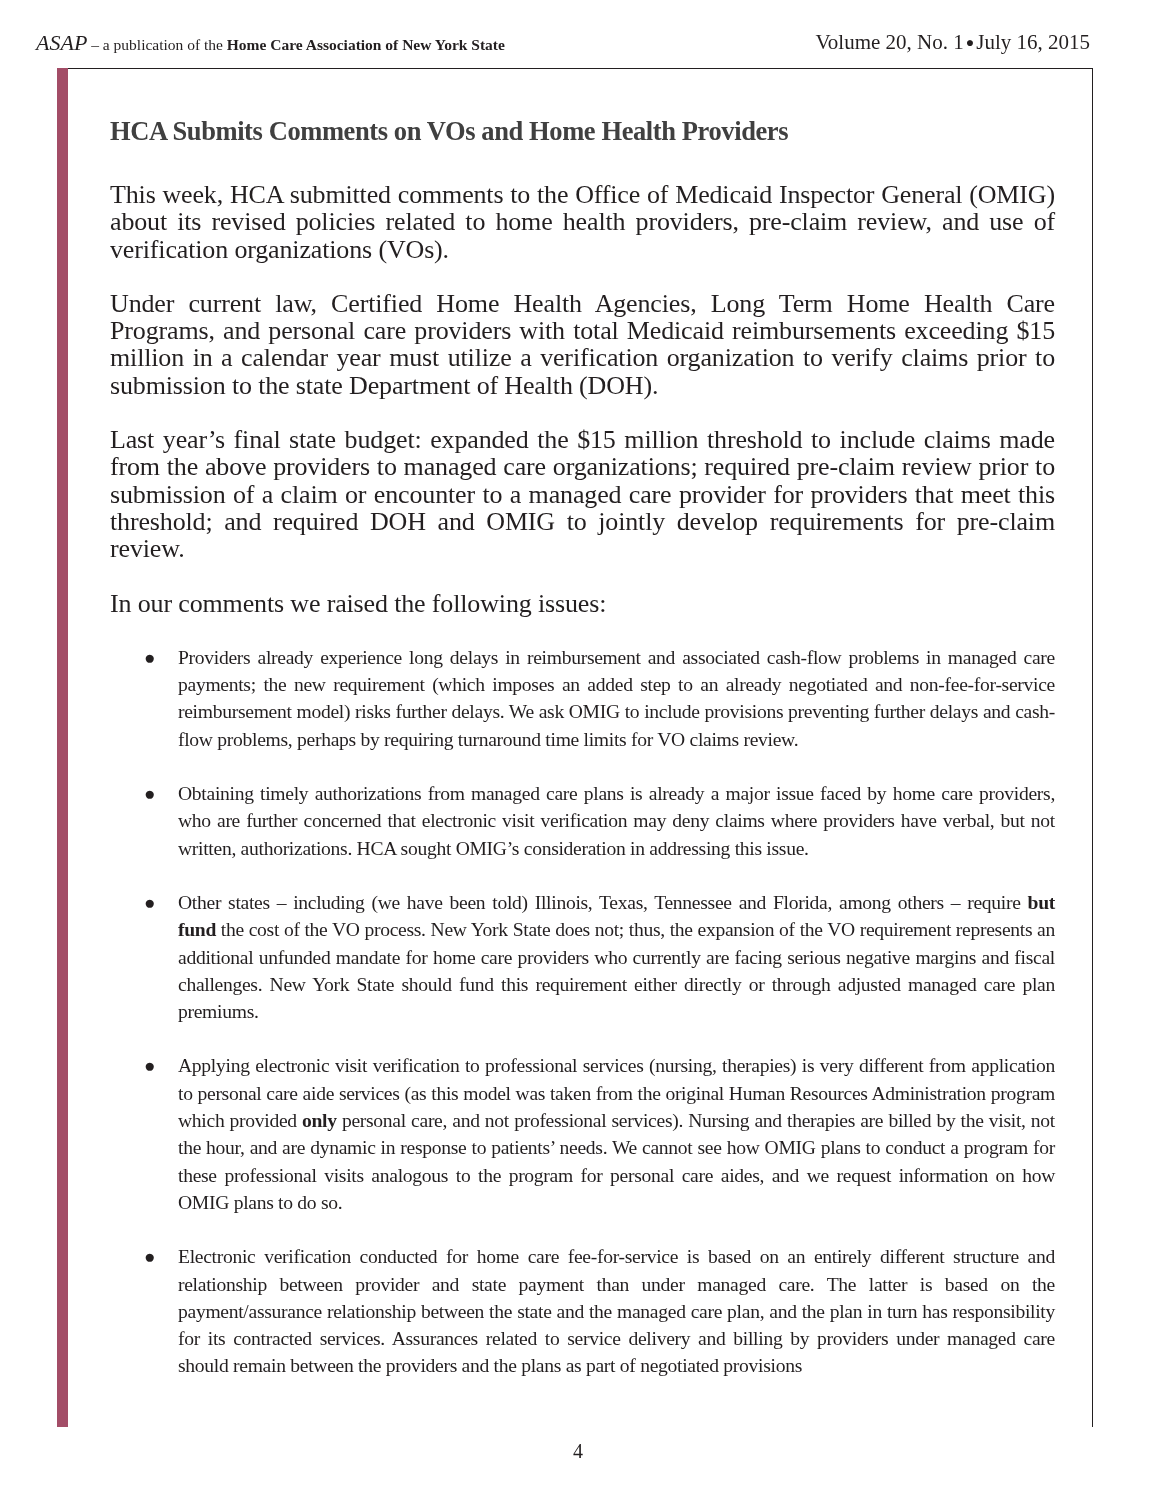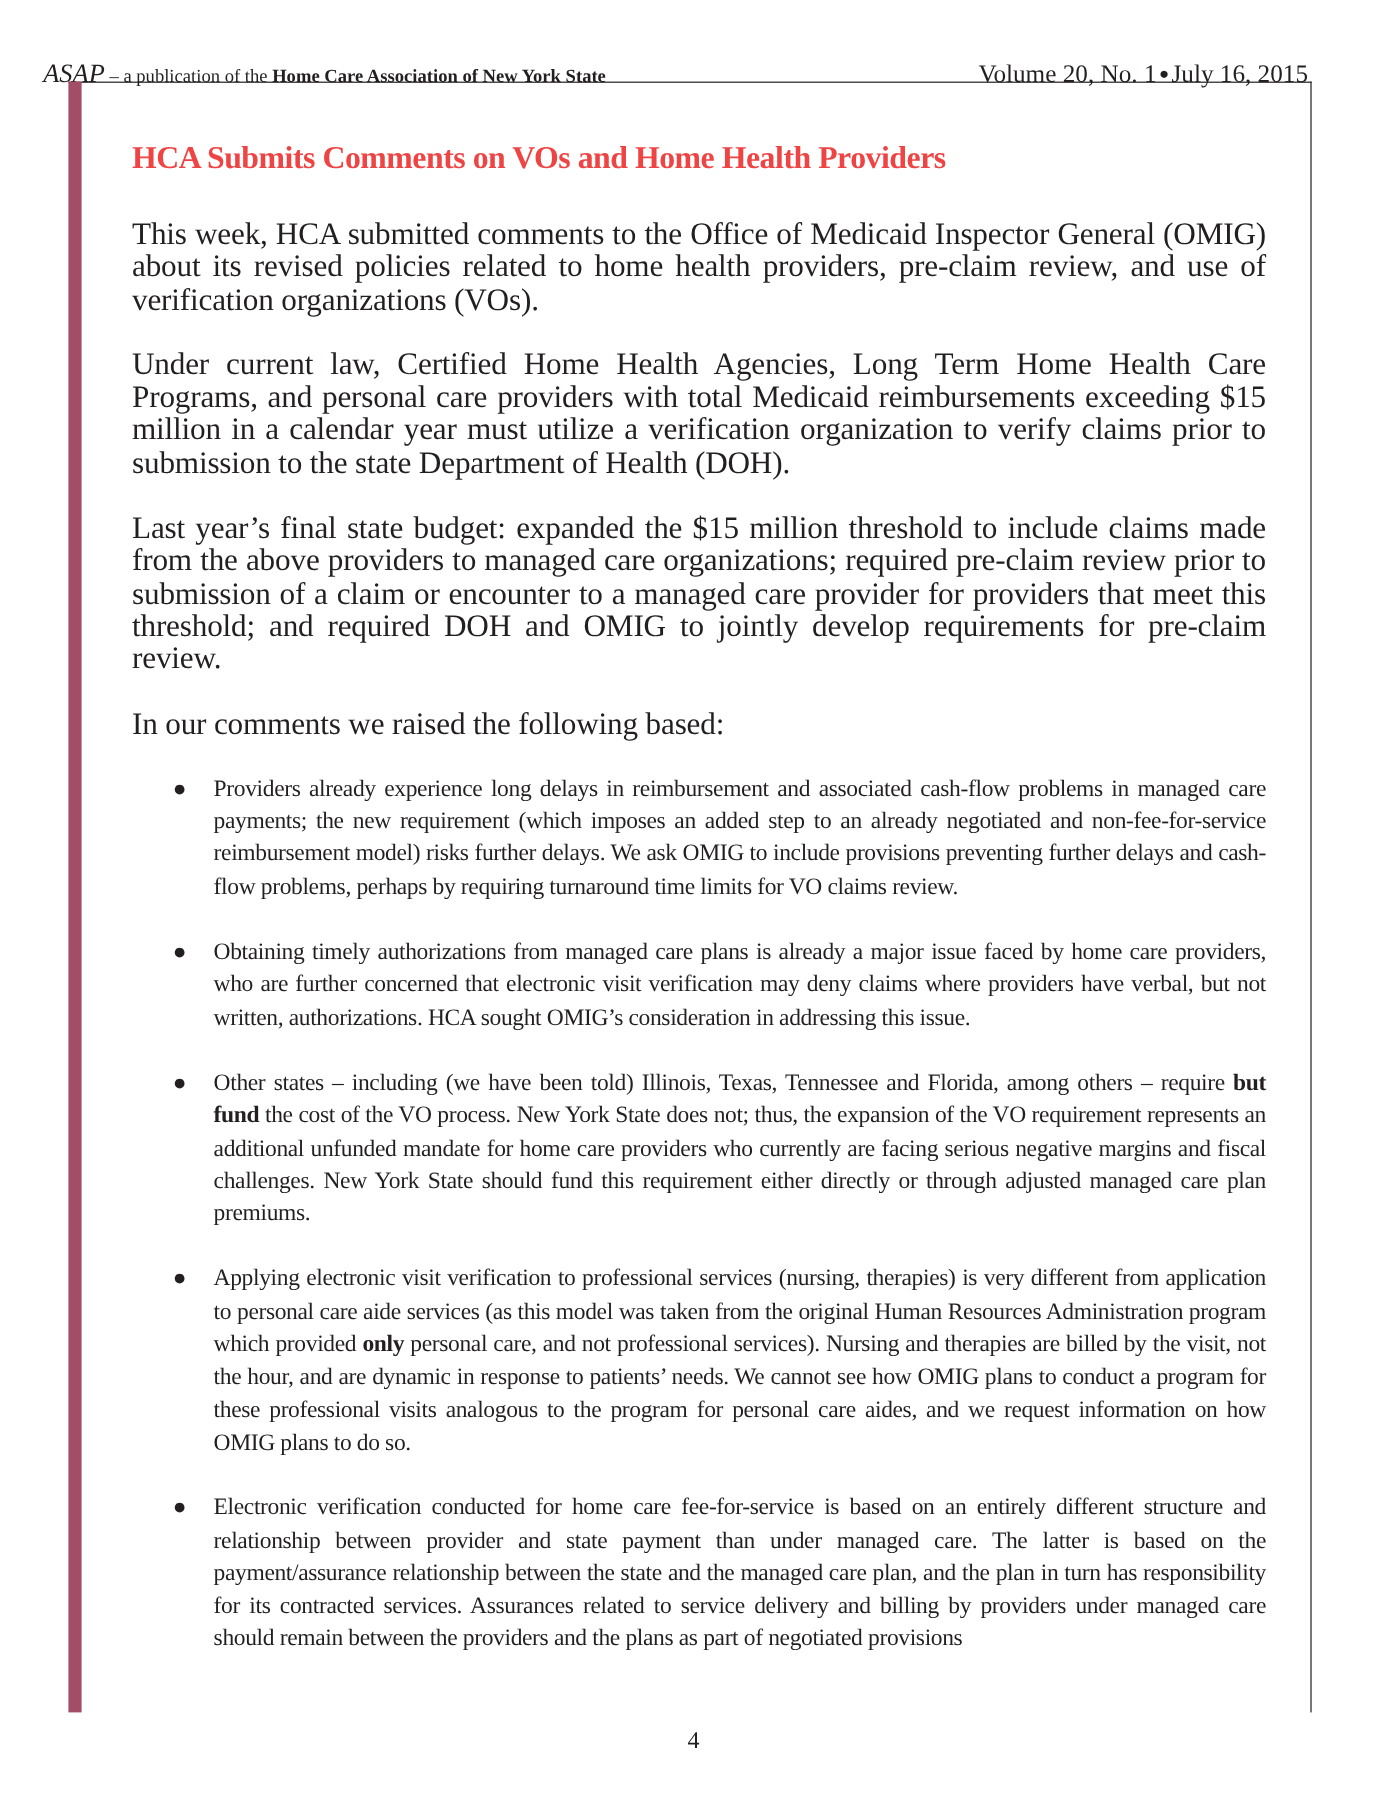--- a/index.html
+++ b/index.html
@@ -16,22 +16,21 @@
     color: #231f20;
   }
   .header {
     position: absolute;
     top: 30px;
     left: 36px;
     right: 66px;
     height: 32px;
     display: flex;
     justify-content: space-between;
-    align-items: flex-end;
-    margin-top: 12px;
+    align-items: flex-start;
   }
   .header-left {
     font-size: 15.5px;
     white-space: nowrap;
   }
   .header-left .brand {
     font-style: italic;
     font-size: 22px;
   }
   .header-left .org {
@@ -72,21 +71,21 @@
     left: 110px;
     width: 945px;
   }
   h1 {
     font-family: "Liberation Serif", "DejaVu Serif", serif;
     font-weight: bold;
     font-size: 26.5px;
     letter-spacing: -0.4px;
     margin: 0 0 31px 0;
     line-height: 38px;
-    color: #ef4444;
+    color: #404040;
   }
   p.para {
     margin: 0 0 27px 0;
     font-size: 26px;
     line-height: 27.3px;
     text-align: justify;
     letter-spacing: -0.15px;
   }
   ul.issues {
     list-style: none;
@@ -134,21 +133,21 @@
 
 <div class="frame"></div>
 <div class="accent-bar"></div>
 
 <div class="content">
   <h1>HCA Submits Comments on VOs and Home Health Providers</h1>
 
   <p class="para">This week, HCA submitted comments to the Office of Medicaid Inspector General (OMIG) about its revised policies related to home health providers, pre-claim review, and use of verification organizations (VOs).</p>
   <p class="para">Under current law, Certified Home Health Agencies, Long Term Home Health Care Programs, and personal care providers with total Medicaid reimbursements exceeding $15 million in a calendar year must utilize a verification organization to verify claims prior to submission to the state Department of Health (DOH).</p>
   <p class="para">Last year’s final state budget: expanded the $15 million threshold to include claims made from the above providers to managed care organizations; required pre-claim review prior to submission of a claim or encounter to a managed care provider for providers that meet this threshold; and required DOH and OMIG to jointly develop requirements for pre-claim review.</p>
-  <p class="para">In our comments we raised the following based:</p>
+  <p class="para">In our comments we raised the following issues:</p>
 
   <ul class="issues">
     <li>
       <span class="bullet">●</span>
       <span>Providers already experience long delays in reimbursement and associated cash-flow problems in managed care payments; the new requirement (which imposes an added step to an already negotiated and non-fee-for-service reimbursement model) risks further delays. We ask OMIG to include provisions preventing further delays and cash-flow problems, perhaps by requiring turnaround time limits for VO claims review.</span>
     </li>
     <li>
       <span class="bullet">●</span>
       <span>Obtaining timely authorizations from managed care plans is already a major issue faced by home care providers, who are further concerned that electronic visit verification may deny claims where providers have verbal, but not written, authorizations.  HCA sought OMIG’s consideration in addressing this issue.</span>
     </li>

